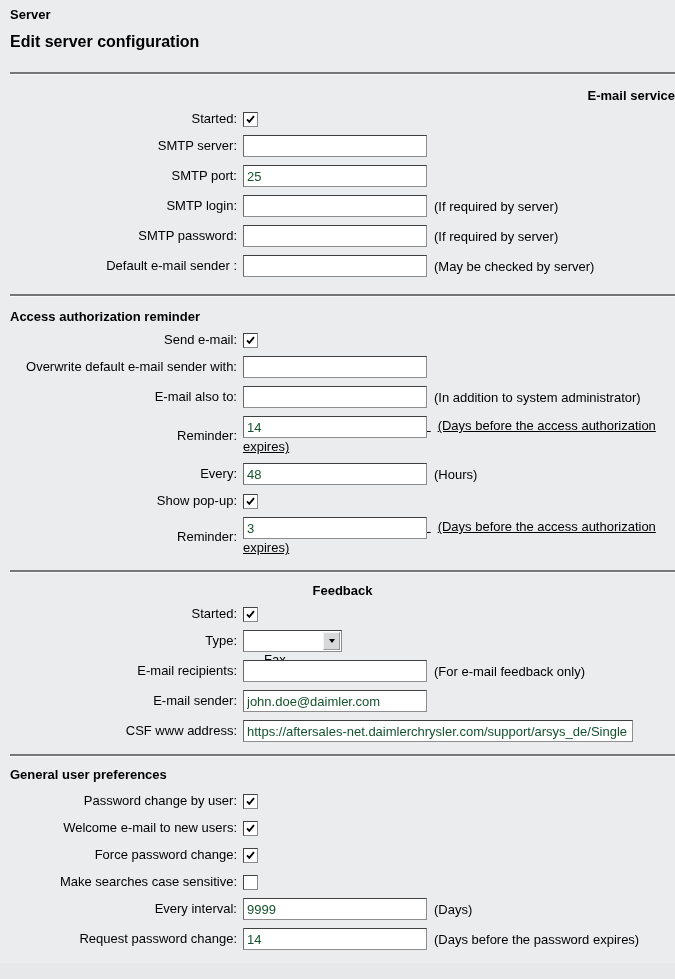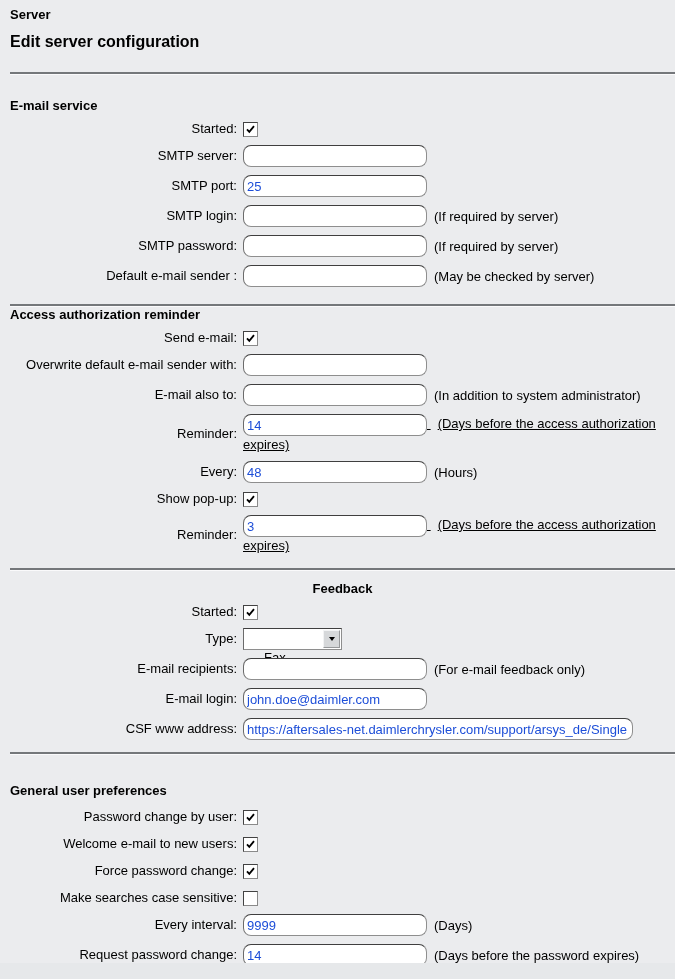--- a/index.html
+++ b/index.html
@@ -12,35 +12,35 @@
     position:relative; overflow:hidden;
   }
   .header { padding:7px 16px 0 10px; }
   .breadcrumb { font-weight:bold; font-size:13px; line-height:15px; }
   .title { font-size:16px; font-weight:bold; line-height:19px; margin:10px 0 0 0; }
 
   .divider { margin-left:10px; height:0; border-top:2px solid #74777A; border-bottom:1px solid #FAFAFB; }
   .d1 { margin-top:21px; } .d2 { margin-top:17px; } .d3 { margin-top:14px; } .d4 { margin-top:12px; }
 
   .section-heading { margin-left:10px; font-weight:bold; line-height:15px; }
-  .sh0 { margin-top:23px; } .sh1 { } .sh2 { margin-top:10px;text-align:center; } .sh3 { margin-top:28px; }
+  .sh0 { margin-top:13px;text-align:right; } .sh1 { margin-top:12px; } .sh2 { margin-top:10px;text-align:center; } .sh3 { margin-top:10px; }
 
   .row { display:flex; align-items:center; margin-top:8px; }
   .gsec .row.cbrow { margin-top:11px; }
   .gsec .row.cbrow.first { margin-top:9px; }
   .lbl { width:237px; text-align:right; line-height:16px; flex:none; }
   .ctl { margin-left:6px; display:flex; align-items:center; }
   .ctl.wrapcell { display:block; width:432px; line-height:17px;text-decoration:underline; }
   .wrapcell .ti { vertical-align:middle; }
 
   .ti {
     width:184px; height:22px; background:#fff;
     border:1px solid #8E8E8E; border-top-color:#3F3F3F; border-left-color:#6B6B6B;
-    font-family:inherit; font-size:13px; color:#1d4ed8;
-    padding:1px 3px; outline:none; border-radius:8px;
+    font-family:inherit; font-size:13px; color:#14532d;
+    padding:1px 3px; outline:none; border-radius:0;
   }
   .ti.wide { width:390px; }
   .hint { margin-left:7px; }
 
   .checkbox {
     width:15px; height:15px; background:#fff; flex:none;
     border:1px solid #8A8A8A; border-top-color:#424242; border-left-color:#424242;
     display:flex; align-items:center; justify-content:center; cursor:default;
   }
   .checkbox .check { visibility:hidden; }
@@ -222,21 +222,21 @@
 
   <div class="row">
     <div class="lbl">E-mail recipients:</div>
     <div class="ctl">
       <input type="text" class="ti" value="" style="">
       <span class="hint">(For e-mail feedback only)</span>
     </div>
   </div>
 
   <div class="row">
-    <div class="lbl">E-mail login:</div>
+    <div class="lbl">E-mail sender:</div>
     <div class="ctl">
       <input type="text" class="ti" value="john.doe@daimler.com" style="">
     </div>
   </div>
 
   <div class="row">
     <div class="lbl">CSF www address:</div>
     <div class="ctl">
       <input type="text" class="ti wide" value="https://aftersales-net.daimlerchrysler.com/support/arsys_de/Single" style="">
     </div>

